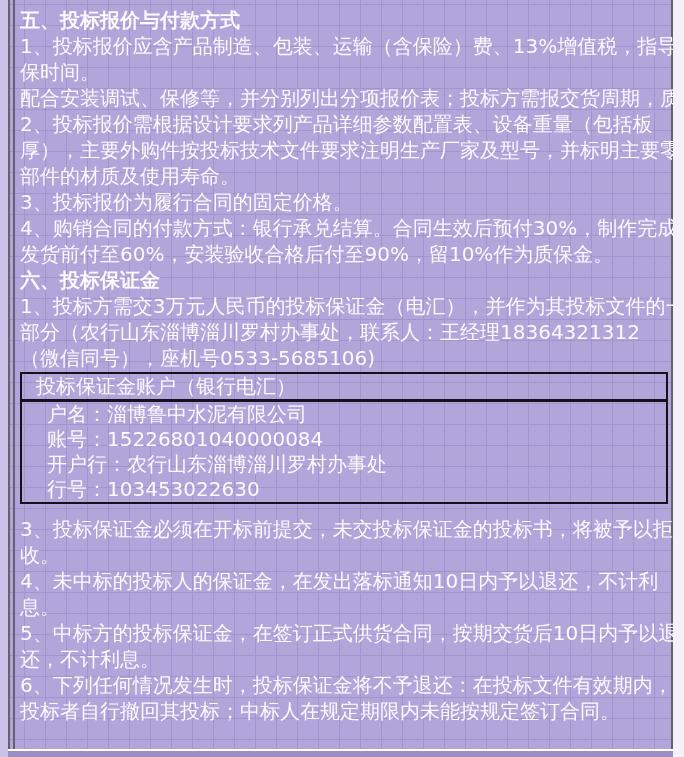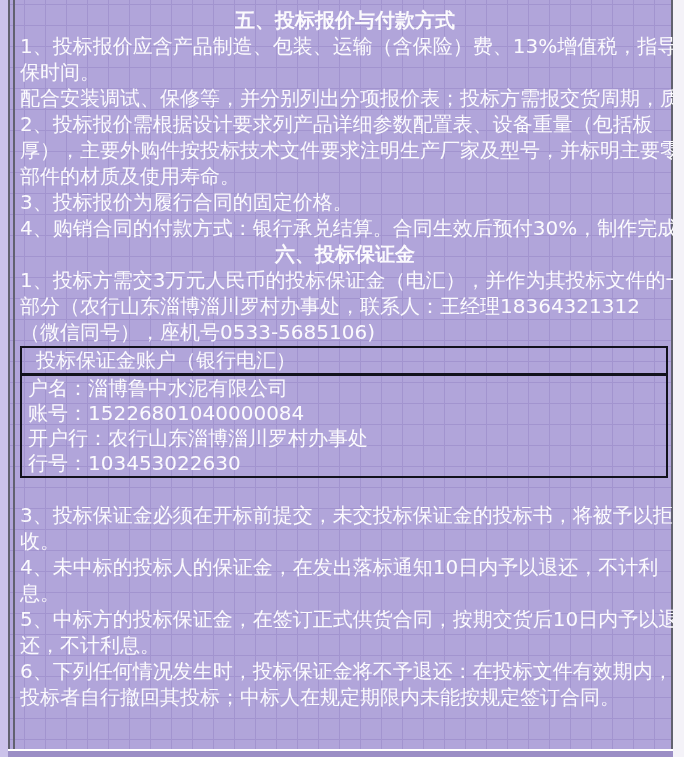--- a/index.html
+++ b/index.html
@@ -43,36 +43,36 @@
     top:7px;
     width:650px;
     font-size:20px;
     z-index:1;
   }
   .line{
     height:26px;
     line-height:26px;
     white-space:nowrap;
   }
-  .line.bold{font-weight:bold;text-align:center;}
+  .line.bold{font-weight:bold;}
   .deposit-table{
     box-sizing:border-box;
     width:648px;
     margin-top:1px;
-    margin-bottom:24px;
+    margin-bottom:12px;
     border:2px solid var(--table-border);
   }
   .t-header{
     height:25px;
     line-height:25px;
     padding-left:14px;
     border-bottom:3px solid var(--table-border);
     white-space:nowrap;
   }
-  .t-body{padding-left:6px;}
+  .t-body{padding-left:25px;}
   .t-row{
     height:25px;
     line-height:25px;
     white-space:nowrap;
   }
 </style>
 </head>
 <body>
 
 <div class="page">
@@ -88,20 +88,21 @@
     <div>
         <div class="line bold">五、投标报价与付款方式</div>
         <div class="line">1、投标报价应含产品制造、包装、运输（含保险）费、13%增值税，指导</div>
         <div class="line">保时间。</div>
         <div class="line">配合安装调试、保修等，并分别列出分项报价表；投标方需报交货周期，质</div>
         <div class="line">2、投标报价需根据设计要求列产品详细参数配置表、设备重量（包括板</div>
         <div class="line">厚），主要外购件按投标技术文件要求注明生产厂家及型号，并标明主要零</div>
         <div class="line">部件的材质及使用寿命。</div>
         <div class="line">3、投标报价为履行合同的固定价格。</div>
         <div class="line">4、购销合同的付款方式：银行承兑结算。合同生效后预付30%，制作完成</div>
+        <div class="line">发货前付至60%，安装验收合格后付至90%，留10%作为质保金。</div>
         <div class="line bold">六、投标保证金</div>
         <div class="line">1、投标方需交3万元人民币的投标保证金（电汇），并作为其投标文件的一</div>
         <div class="line">部分（农行山东淄博淄川罗村办事处，联系人：王经理18364321312</div>
         <div class="line">（微信同号），座机号0533-5685106)</div>
       </div>
 
     <div class="deposit-table">
       <div class="t-header">投标保证金账户（银行电汇）</div>
       <div class="t-body">
           <div class="t-row">户名：淄博鲁中水泥有限公司</div>

